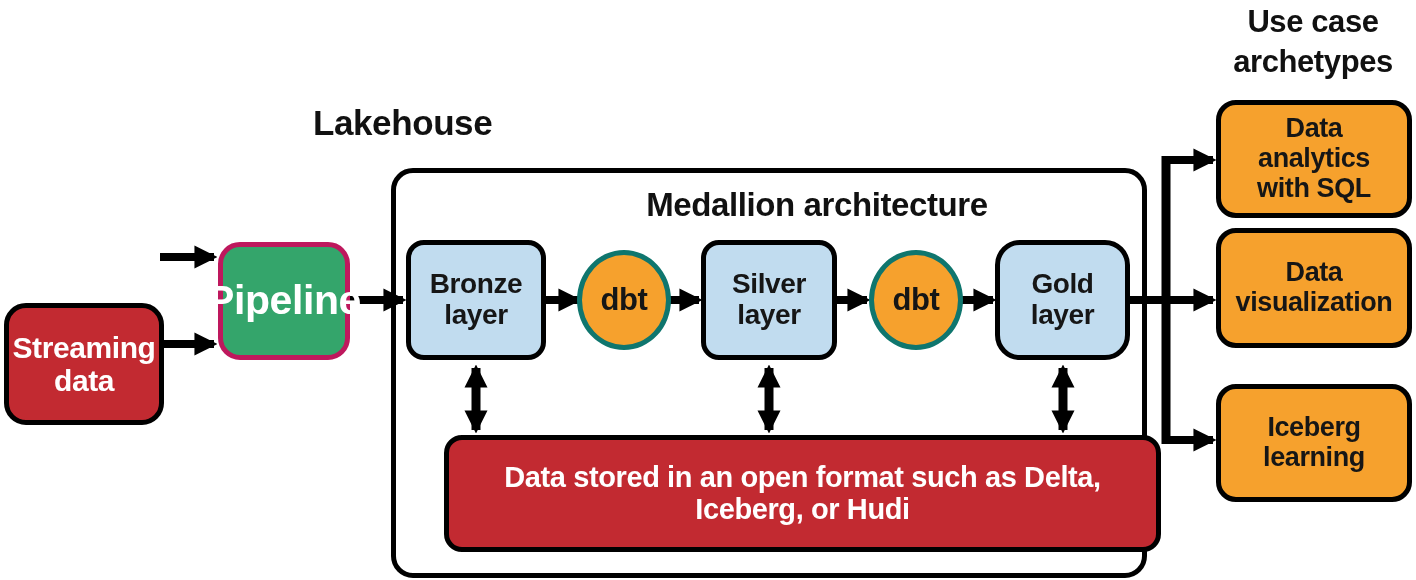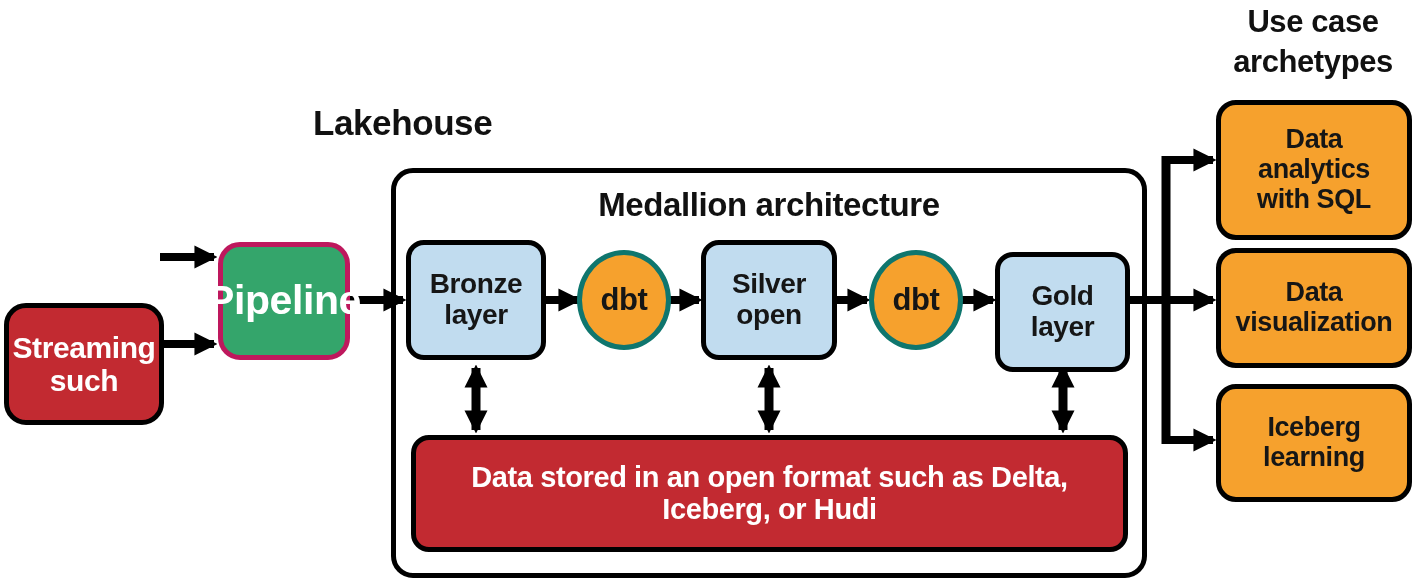--- a/index.html
+++ b/index.html
@@ -32,43 +32,44 @@
   }
   .usecase {
     background:var(--color-accent-orange,#f6a12d); color:#161616;
     border:5px solid #000; border-radius:20px; font-size:27px;
     padding:0 10px;
   }
   .storage {
     background:var(--color-source-red,#c22a31); color:#fff;
     border:5px solid #000; border-radius:18px; font-size:29px;
     padding:18px 28px;
+    margin-left:33px;
   }
   .container-frame {
     position:absolute; left:391px; top:168px; width:756px; height:410px;
     box-sizing:border-box; background:#fff; border:5px solid #000;
     border-radius:22px; z-index:0;
   }
   .big-title {
     position:absolute; color:#111; font-weight:700; z-index:2;
   }
   #lakehouse-title { left:313px; top:103px; font-size:35px; }
-  #medallion-title { left:391px; top:186px; width:756px; text-align:center; font-size:33px; }
+  #medallion-title { left:391px; top:186px; width:756px; text-align:center; font-size:33px;padding-left:48px; }
   #usecase-title   { left:1213px; top:2px; width:200px; text-align:center; font-size:31px; line-height:1.28; }
   #batch-box     { left:4px;   top:178px; width:160px; height:120px; }
   #streaming-box { left:4px;   top:303px; width:160px; height:122px; }
   #pipeline-box  { left:218px; top:242px; width:132px; height:118px; }
   #bronze-box    { left:406px; top:240px; width:140px; height:120px; }
   #silver-box    { left:701px; top:240px; width:136px; height:120px; }
-  #gold-box      { left:995px; top:252px; width:135px; height:120px; }
+  #gold-box      { left:995px; top:240px; width:135px; height:120px;border-radius:25px; }
   #dbt-1 { left:577px; top:250px; width:94px; height:100px; }
   #dbt-2 { left:869px; top:250px; width:94px; height:100px; }
   #storage-box { left:411px; top:435px; width:717px; height:117px; }
-  #analytics-box { left:1216px; top:100px; width:196px; height:140px; }
-  #viz-box       { left:1216px; top:248px; width:196px; height:120px; }
+  #analytics-box { left:1216px; top:100px; width:196px; height:118px; }
+  #viz-box       { left:1216px; top:228px; width:196px; height:120px; }
   #ml-box        { left:1216px; top:384px; width:196px; height:118px; }
   .arrows {
     position:absolute; left:0; top:0; width:1416px; height:580px;
     z-index:1; pointer-events:none;
   }
   .arrows line { stroke:var(--color-line-black,#000); }
   .arrows .shaft8 { stroke-width:8; }
   .arrows .shaft9 { stroke-width:9; }
   .watermark {
     position:absolute; right:11px; top:548px; z-index:3;
@@ -105,26 +106,26 @@
     <line class="shaft8" x1="1162" y1="440" x2="1213" y2="440" marker-end="url(#ah)"></line>
     <line class="shaft9" x1="476" y1="368" x2="476" y2="430" marker-start="url(#ahs)" marker-end="url(#ah)"></line>
     <line class="shaft9" x1="769" y1="368" x2="769" y2="430" marker-start="url(#ahs)" marker-end="url(#ah)"></line>
     <line class="shaft9" x1="1063" y1="368" x2="1063" y2="430" marker-start="url(#ahs)" marker-end="url(#ah)"></line>
   </svg>
 
   <div class="big-title" id="lakehouse-title">Lakehouse</div>
   <div class="big-title" id="medallion-title">Medallion architecture</div>
   <div class="big-title" id="usecase-title">Use case archetypes</div>
 
-  <div class="node src" id="streaming-box">Streaming such</div>
+  <div class="node src" id="streaming-box">Streaming data</div>
 
   <div class="node pipe" id="pipeline-box">Pipeline</div>
 
   <div class="node layer" id="bronze-box">Bronze layer</div>
-  <div class="node layer" id="silver-box">Silver open</div>
+  <div class="node layer" id="silver-box">Silver layer</div>
   <div class="node layer" id="gold-box">Gold layer</div>
 
   <div class="node dbt" id="dbt-1">dbt</div>
   <div class="node dbt" id="dbt-2">dbt</div>
 
   <div class="node storage" id="storage-box">Data stored in an open format such as Delta, Iceberg, or Hudi</div>
 
   <div class="node usecase" id="analytics-box">Data analytics with SQL</div>
   <div class="node usecase" id="viz-box">Data visualization</div>
   <div class="node usecase" id="ml-box">Iceberg learning</div>

